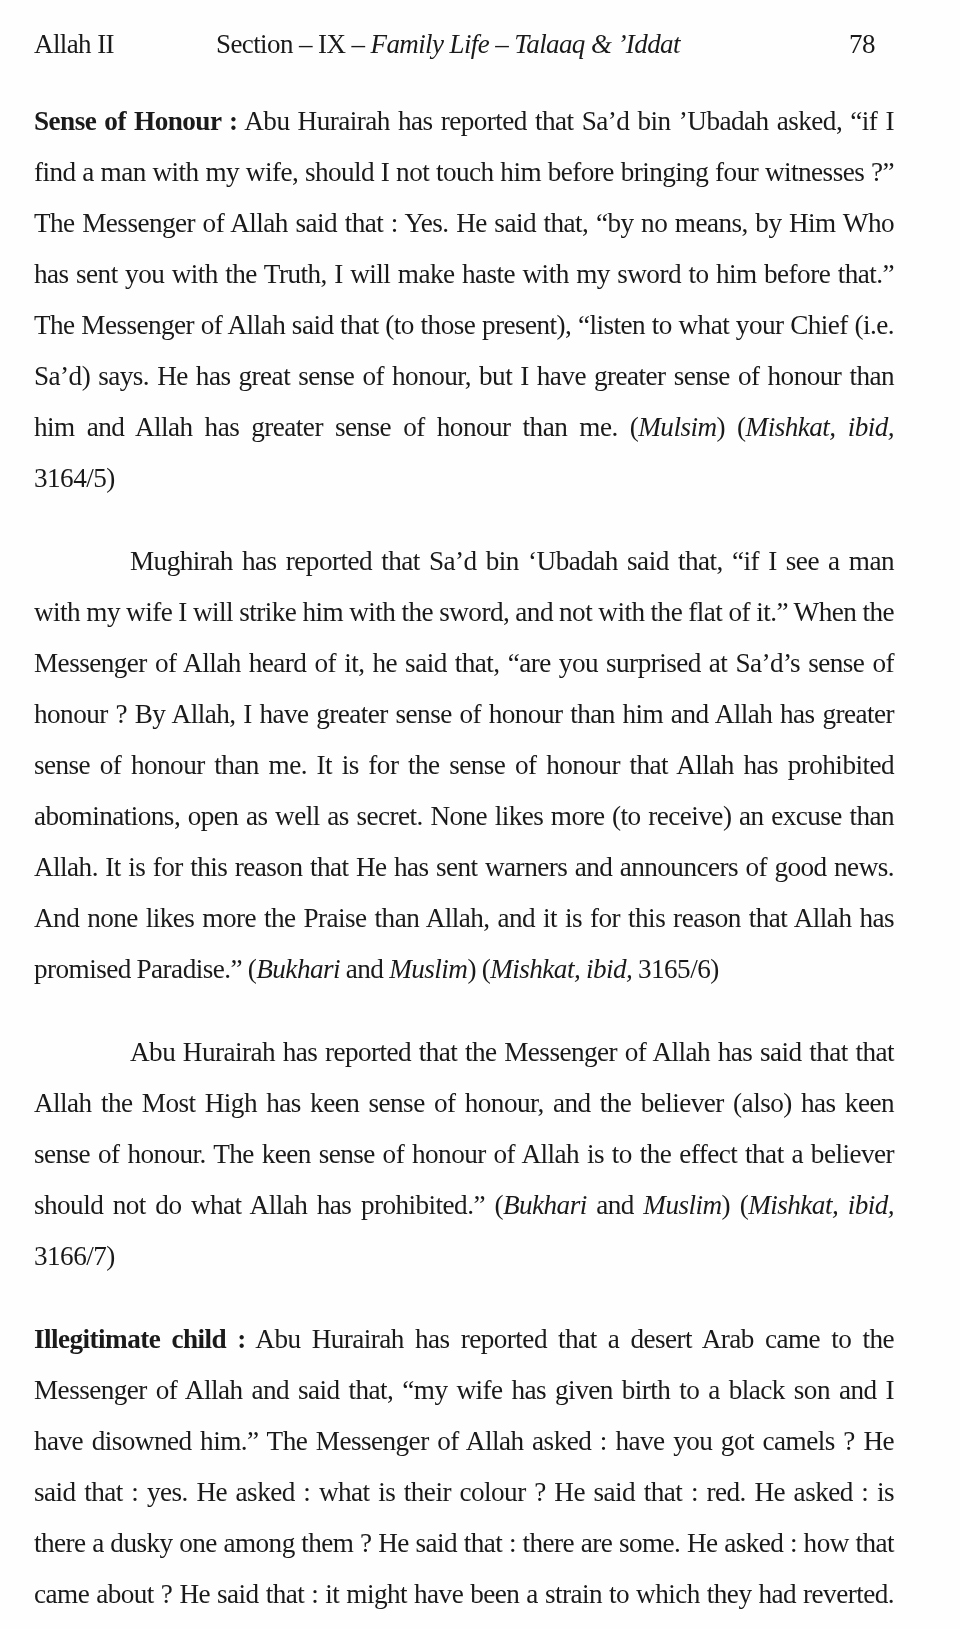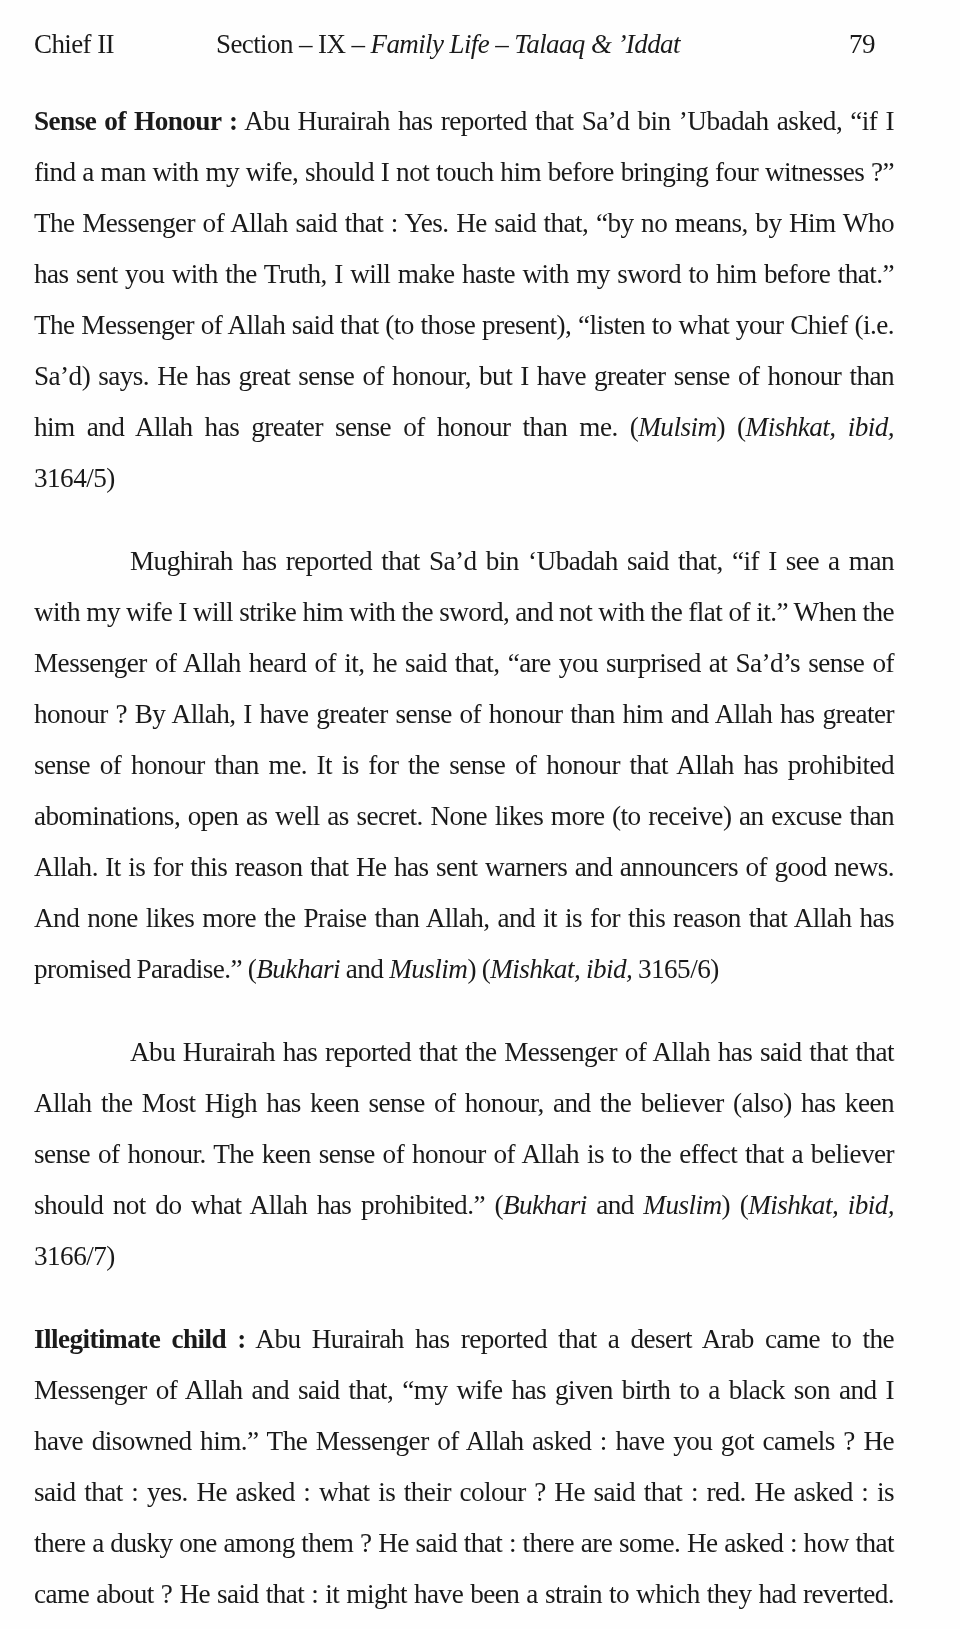--- a/index.html
+++ b/index.html
@@ -68,23 +68,23 @@
     em, i {
       font-style: italic;
     }
   </style>
 </head>
 <body>
 
 <div class="page">
 
   <div class="running-header">
-    <span class="part">Chief II</span>
+    <span class="part">Allah II</span>
     <span class="section"><span>Section – IX – </span><em>Family Life – Talaaq &amp; ’Iddat</em></span>
-    <span class="page-num">79</span>
+    <span class="page-num">78</span>
   </div>
 
   <div class="body-text">
 
     <p class="para"><strong class="para-heading">Sense of Honour :</strong><span> Abu Hurairah has reported that Sa’d bin ’Ubadah asked, “if I find a man with my wife, should I not touch him before bringing four witnesses ?” The Messenger of Allah said that : Yes. He said that, “by no means, by Him Who has sent you with the Truth, I will make haste with my sword to him before  that.”  The Messenger  of Allah said that (to those present), “listen to what your Chief (i.e. Sa’d) says. He has great sense of honour, but I have greater sense of honour than him and Allah has greater sense of honour than me. </span><span>(<em>Mulsim</em>) (<em>Mishkat, ibid,</em><span> 3164/5</span>)</span></p>
 
     <p class="para indent"><span>Mughirah has reported that Sa’d bin ‘Ubadah said that, “if I see a man with my wife I will strike him with the sword, and not with the flat of it.” When the Messenger of Allah heard of it, he said that, “are you surprised at Sa’d’s sense of honour ? By Allah, I have greater sense of honour than him and Allah has greater sense of honour than me. It is for the sense of honour that Allah has prohibited abominations, open as well as  secret. None likes more (to receive) an excuse than Allah. It is for this reason that He has sent warners and announcers of good news. And none likes more the Praise than Allah, and it is for this reason that Allah has promised Paradise.” </span><span>(<em>Bukhari</em><span> and </span><em>Muslim</em>) (<em>Mishkat, ibid,</em><span> 3165/6</span>)</span></p>
 
     <p class="para indent"><span>Abu Hurairah has reported that the Messenger of Allah has said that that Allah the Most High has keen sense of honour, and the believer (also) has keen sense of honour. The keen sense of honour of Allah is to the effect that a believer should not do what Allah has prohibited.” </span><span>(<em>Bukhari</em><span> and </span><em>Muslim</em>) (<em>Mishkat, ibid,</em><span> 3166/7</span>)</span></p>
 

